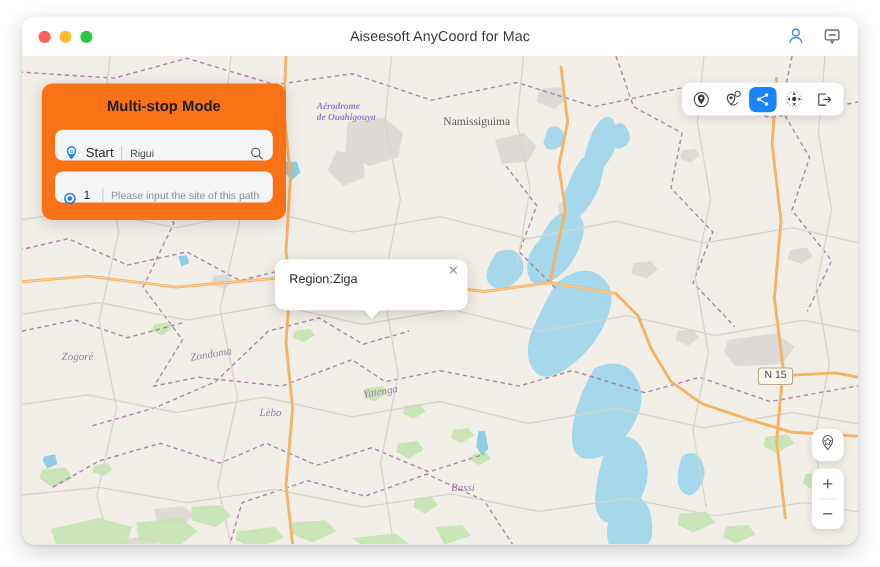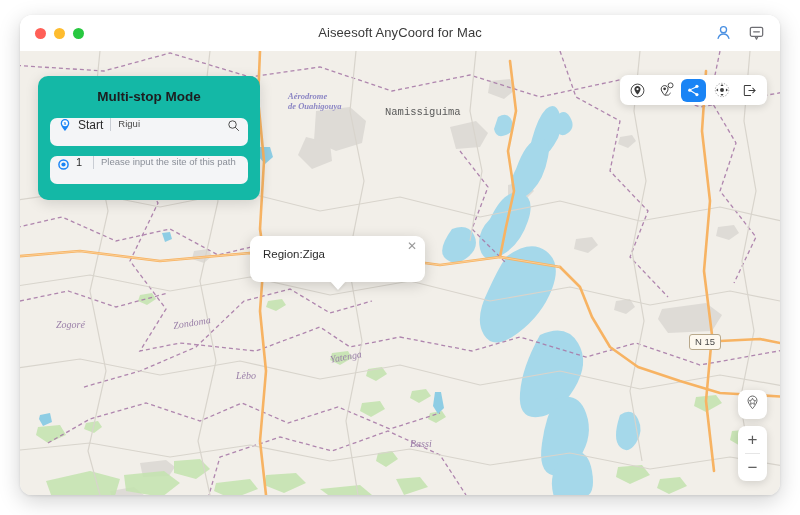--- a/index.html
+++ b/index.html
@@ -75,23 +75,24 @@
 
   .maplabel {
     position: absolute;
     font-family: "Liberation Serif", serif;
     font-style: italic;
     white-space: nowrap;
     pointer-events: none;
   }
   .ml-place {
     font-style: normal;
-    font-family: Liberation Mono, monospace;
+    font-family: Liberation Serif, serif;
     color: #5b5b5b;
     font-size: 10.5px;
+    margin-left: 18px;
   }
   .ml-region { color: #9a7fa8; font-size: 10px; }
   .ml-aero { color: #8c86c4; font-size: 8.5px; line-height: 10px; font-weight: bold; font-family: Liberation Serif, serif;}
 
   #shield-n15 {
     position: absolute;
     left: 669px; top: 283px;
     padding: 1px 5px 2px 5px;
     border: 1px solid #b9a98c;
     border-radius: 3px;
@@ -100,36 +101,36 @@
     color: #4a4a4a;
     font-family: "Liberation Sans", sans-serif;
   }
 
   
   #multistop-panel {
     position: absolute;
     left: 18px;
     top: 25px;
     width: 222px;
-    background: #14b8a6;
+    background: #f97316;
     border-radius: 10px;
     box-shadow: 0 3px 14px rgba(0,0,0,0.14);
     padding: 13px 12px 16px 12px;
     box-sizing: border-box;
   }
   #multistop-title {
     text-align: center;
     font-size: 13.5px;
     font-weight: bold;
     color: #1d1d1f;
     margin-bottom: 14px;
   }
   .ms-field {
     display: flex;
-    align-items: flex-start;
+    align-items: flex-end;
     background: #f4f5f7;
     border-radius: 7px;
     height: 28px;
     padding: 0 8px;
     box-sizing: border-box;
     margin-bottom: 10px;
   }
   .ms-field:last-child { margin-bottom: 0; }
   .ms-pin { width: 14px; height: 14px; flex: 0 0 auto; margin-right: 6px; }
   .ms-start-label {

